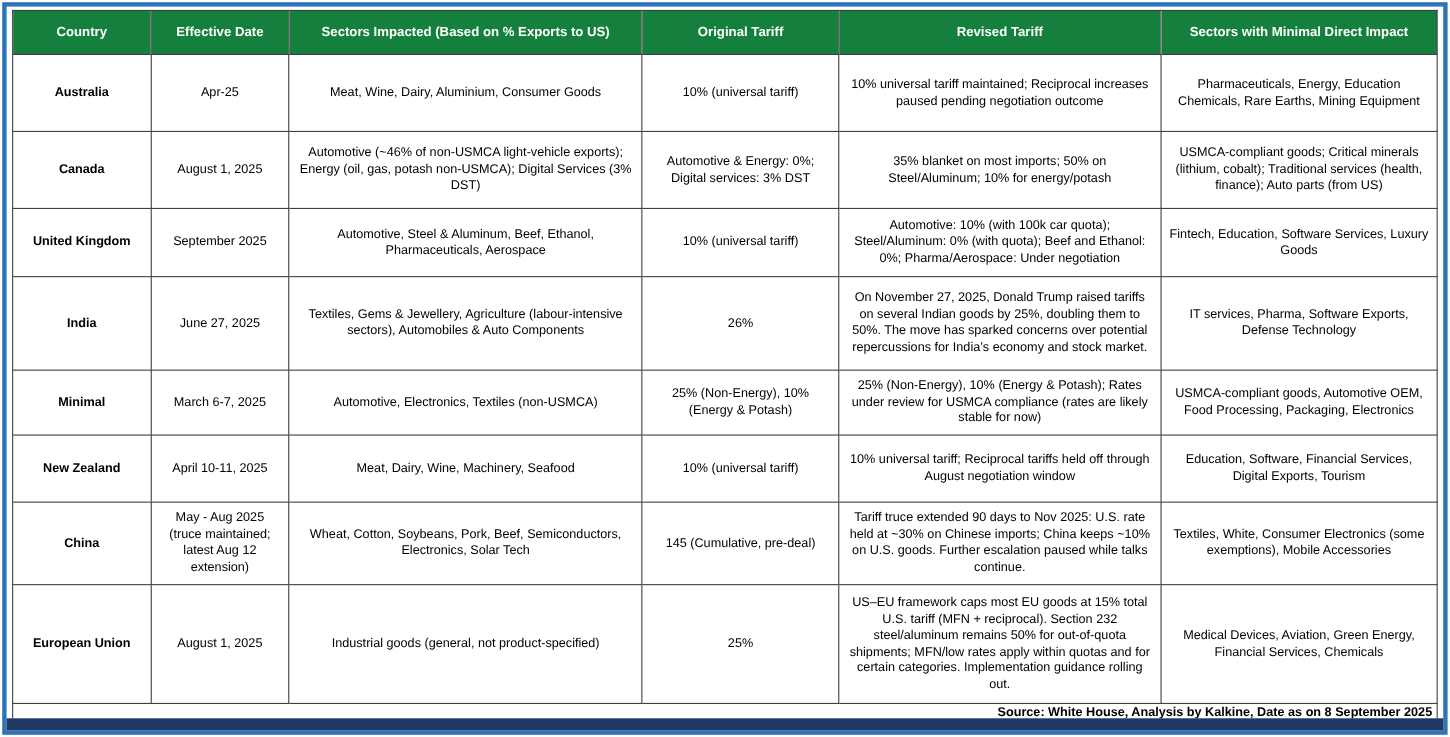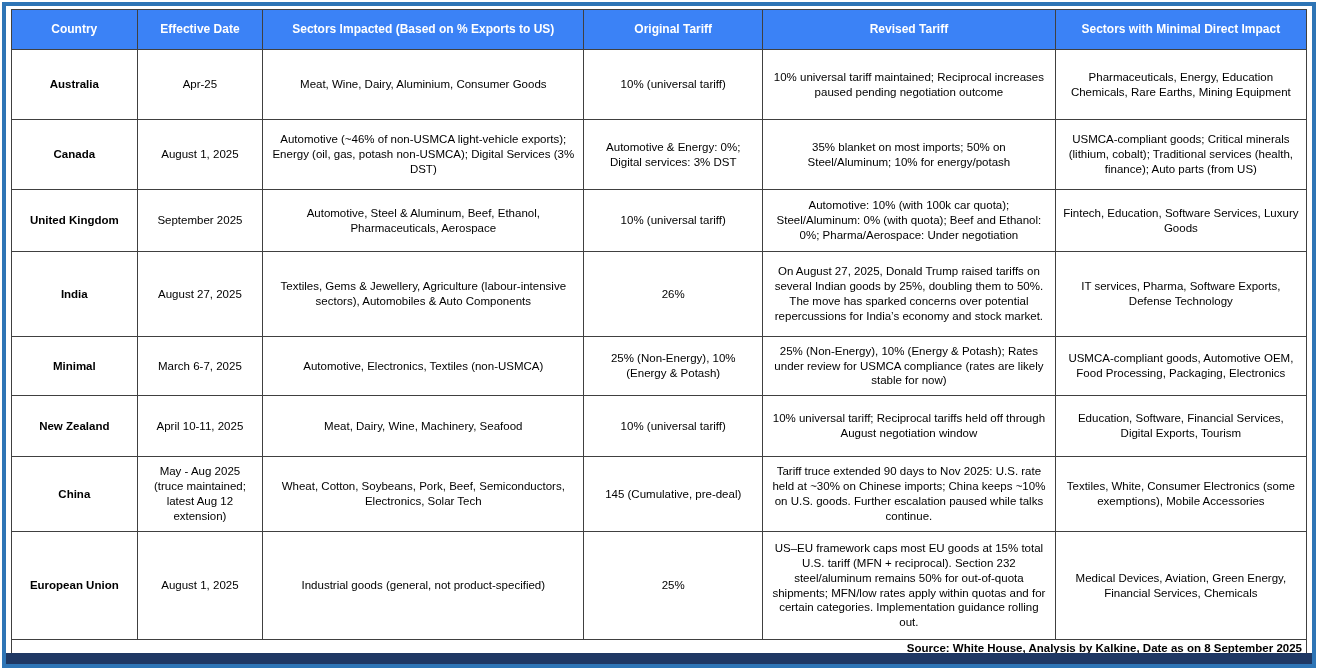--- a/index.html
+++ b/index.html
@@ -42,21 +42,21 @@
     text-align: center;
     vertical-align: middle;
     padding: 2px 6px;
     color: #000000;
     font-size: 11.5px;
     line-height: 1.3;
     overflow: hidden;
     box-sizing: border-box;
   }
   table.tariff thead th {
-    background: #3b82f6;
+    background: #15803d;
     color: #ffffff;
     font-weight: bold;
     font-size: 12px;
     height: 40px;
   }
   td.country-cell {
     font-weight: bold;
   }
   tfoot td.source-cell {
     text-align: right;
@@ -117,24 +117,24 @@
           <tr style="height:62px;">
             <td class="country-cell">United Kingdom</td>
             <td>September 2025</td>
             <td>Automotive, Steel &amp; Aluminum, Beef, Ethanol, Pharmaceuticals, Aerospace</td>
             <td>10% (universal tariff)</td>
             <td>Automotive: 10% (with 100k car quota); Steel/Aluminum: 0% (with quota); Beef and Ethanol: 0%; Pharma/Aerospace: Under negotiation</td>
             <td>Fintech, Education, Software Services, Luxury Goods</td>
           </tr>
           <tr style="height:85px;">
             <td class="country-cell">India</td>
-            <td>August 27, 2025</td>
+            <td>June 27, 2025</td>
             <td>Textiles, Gems &amp; Jewellery, Agriculture (labour-intensive sectors), Automobiles &amp; Auto Components</td>
             <td>26%</td>
-            <td>On August 27, 2025, Donald Trump raised tariffs on several Indian goods by 25%, doubling them to 50%. The move has sparked concerns over potential repercussions for India’s economy and stock market.</td>
+            <td>On November 27, 2025, Donald Trump raised tariffs on several Indian goods by 25%, doubling them to 50%. The move has sparked concerns over potential repercussions for India’s economy and stock market.</td>
             <td>IT services, Pharma, Software Exports, Defense Technology</td>
           </tr>
           <tr style="height:59px;">
             <td class="country-cell">Minimal</td>
             <td>March 6-7, 2025</td>
             <td>Automotive, Electronics, Textiles (non-USMCA)</td>
             <td>25% (Non-Energy), 10% (Energy &amp; Potash)</td>
             <td>25% (Non-Energy), 10% (Energy &amp; Potash); Rates under review for USMCA compliance (rates are likely stable for now)</td>
             <td>USMCA-compliant goods, Automotive OEM, Food Processing, Packaging, Electronics</td>
           </tr>

